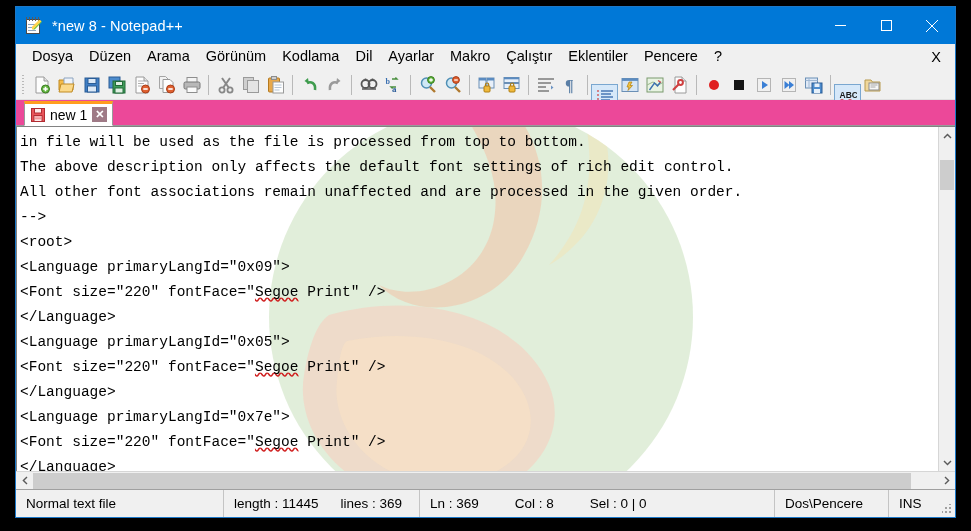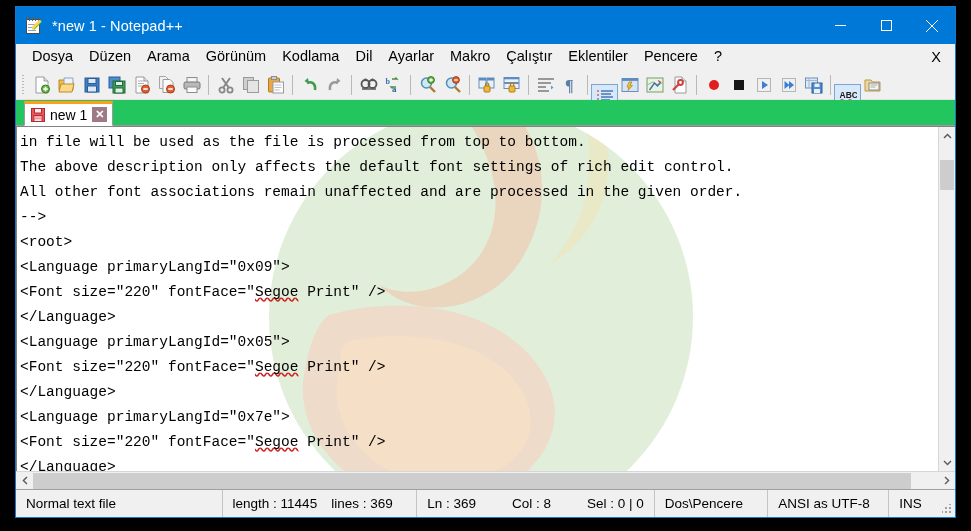--- a/index.html
+++ b/index.html
@@ -136,21 +136,21 @@
     width: 1px; height: 20px;
     background: #b9b9b9;
     margin: 0 4px;
     flex: 0 0 auto;
   }
   .tb-btn svg { display:block; }
 
   
   #tab-bar {
     height: 26px;
-    background: #22c55e;
+    background: #ec4899;
     display: flex;
     align-items: flex-end;
     padding-left: 8px;
     flex: 0 0 auto;
     border-bottom: 1px solid #9a9a9a;
   }
   #tab-active {
     height: 25px;
     background: #ffffff;
     border: 1px solid #9a9a9a;
@@ -296,21 +296,21 @@
   }
   .sb-cell {
     display: flex;
     align-items: center;
     padding: 3px 10px;
     border-right: 1px solid #c4c4c4;
     white-space: nowrap;
   }
   .sb-cell.nb { border-right: none; }
   #sb-doctype { width: 208px; }
-  #sb-stats { width: 196px; display:flex; gap: 14px; }
+  #sb-stats { width: 196px; display:flex; gap: 22px; }
   #sb-pos { flex: 1 1 auto; display: flex; gap: 36px; }
   #sb-eol { width: 114px; }
   #sb-enc  { width: 122px; }
   #sb-ins  { width: 48px; }
   #sb-grip {
     width: 18px;
     display: flex; align-items: flex-end; justify-content: flex-end;
     padding: 0 3px 3px 0;
   }
   #sb-grip .g {
@@ -329,21 +329,21 @@
 
 <div id="app-window">
 
   <div id="title-bar">
     <div id="app-icon">
       <div class="pad"></div>
       <div class="rings"></div>
       <div class="lines"></div>
       <div class="pencil"></div>
     </div>
-    <span id="title-text">*new  1 - Notepad++</span>
+    <span id="title-text">*new  8 - Notepad++</span>
     <div id="window-controls">
       <div class="wc" id="btn-min">
         <svg width="11" height="11" viewBox="0 0 11 11">
             <line x1="0" y1="5.5" x2="11" y2="5.5" stroke="#fff" stroke-width="1"></line>
           </svg>
       </div>
       <div class="wc" id="btn-max">
         <svg width="11" height="11" viewBox="0 0 11 11">
             <rect x="0.5" y="0.5" width="10" height="10" fill="none" stroke="#fff" stroke-width="1"></rect>
           </svg>
@@ -722,20 +722,19 @@
     <div class="sb-cell" id="sb-stats">
       <span>length : 11445</span>
       <span>lines : 369</span>
     </div>
     <div class="sb-cell" id="sb-pos">
       <span>Ln : 369</span>
       <span>Col : 8</span>
       <span>Sel : 0 | 0</span>
     </div>
     <div class="sb-cell" id="sb-eol">Dos\Pencere</div>
-    <div class="sb-cell" id="sb-enc">ANSI as UTF-8</div>
     <div class="sb-cell nb" id="sb-ins">INS</div>
     <div class="sb-cell nb" id="sb-grip">
         <span class="g"></span>
       </div>
   </div>
 
 </div>
 
 </body></html>

